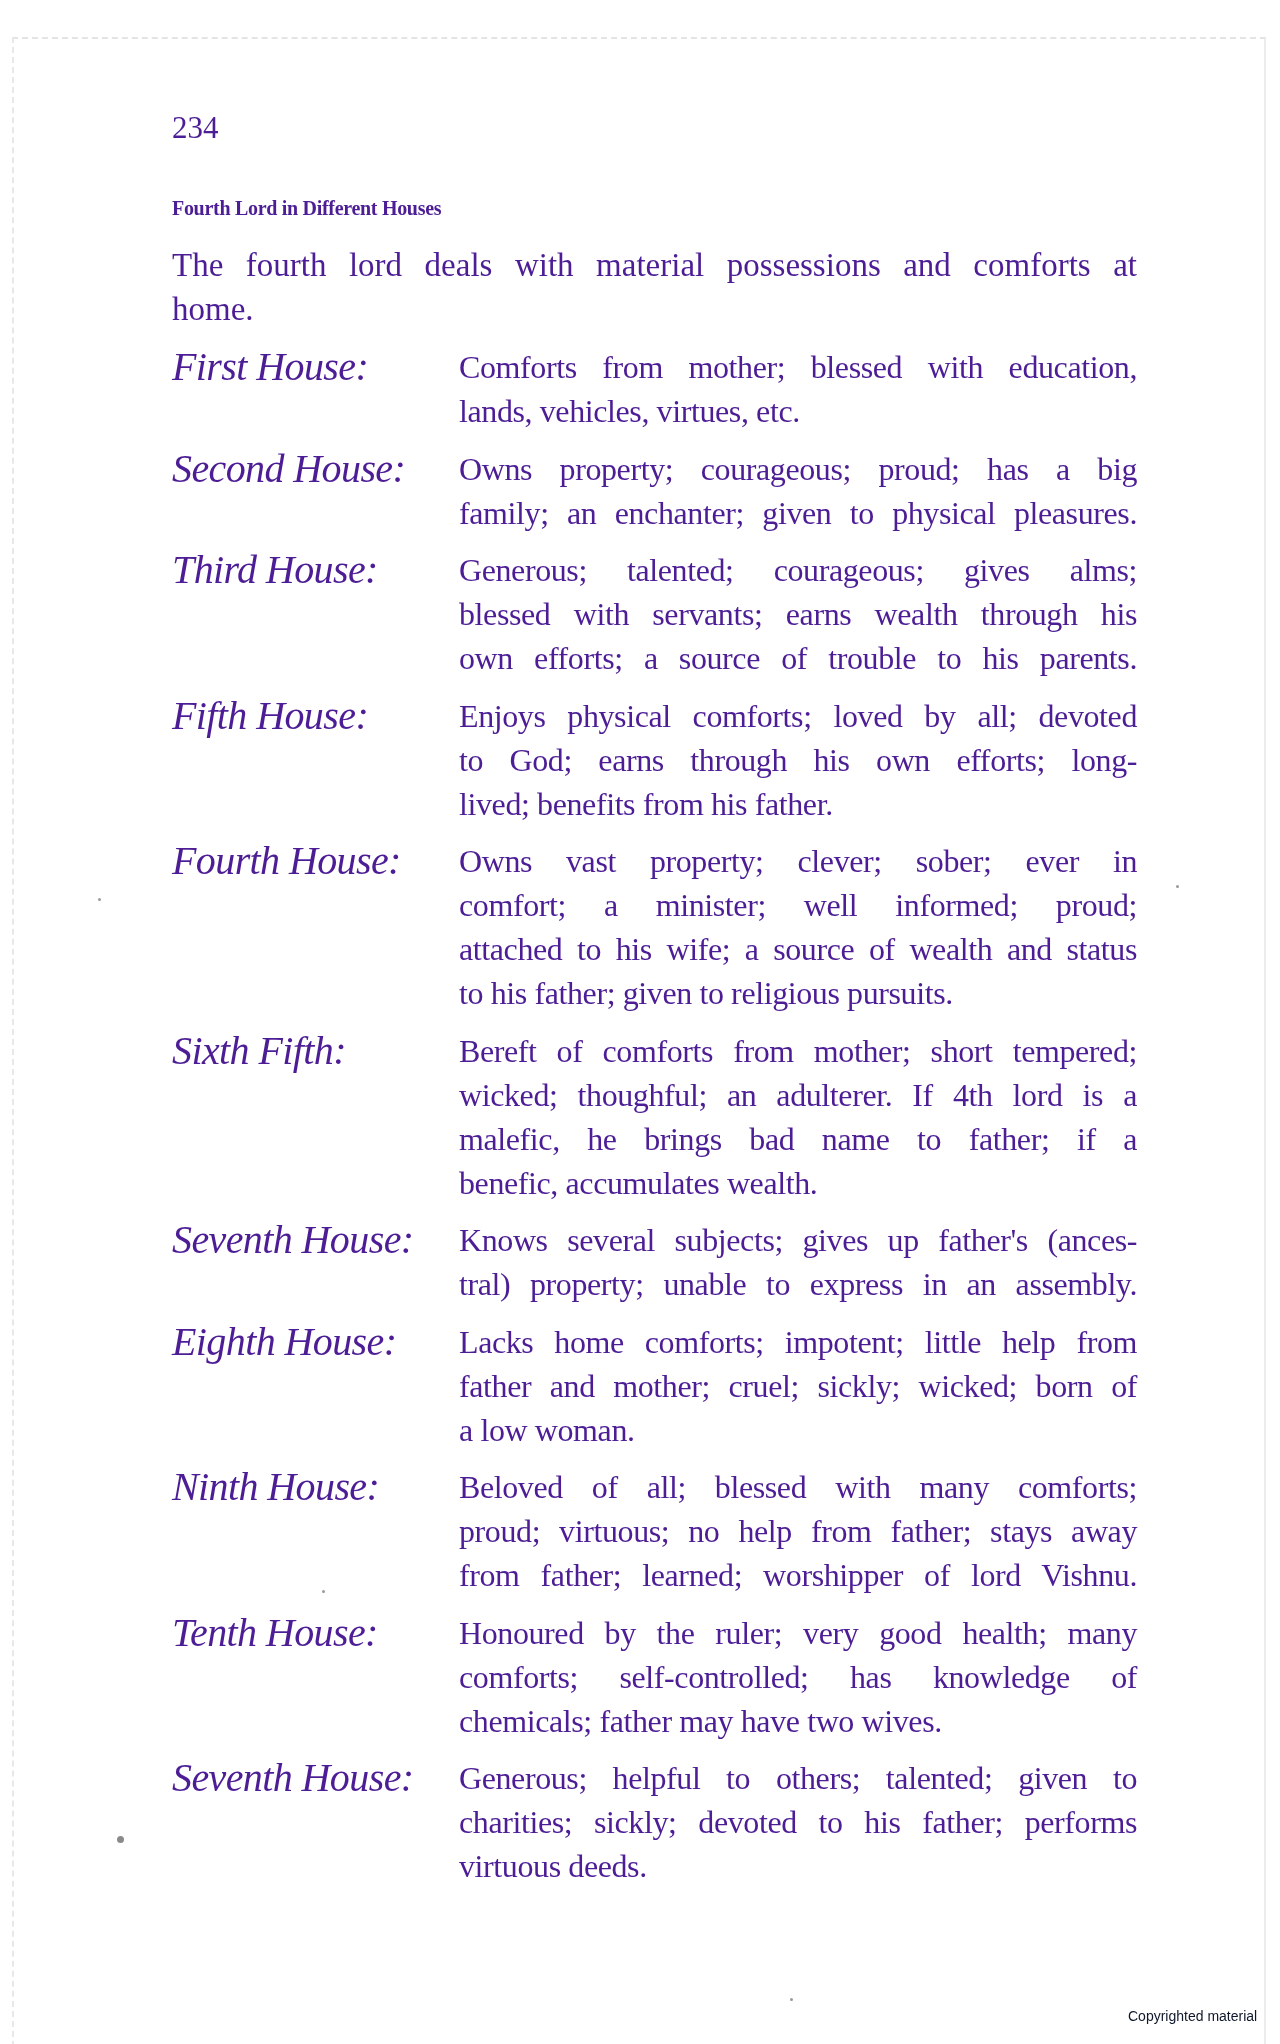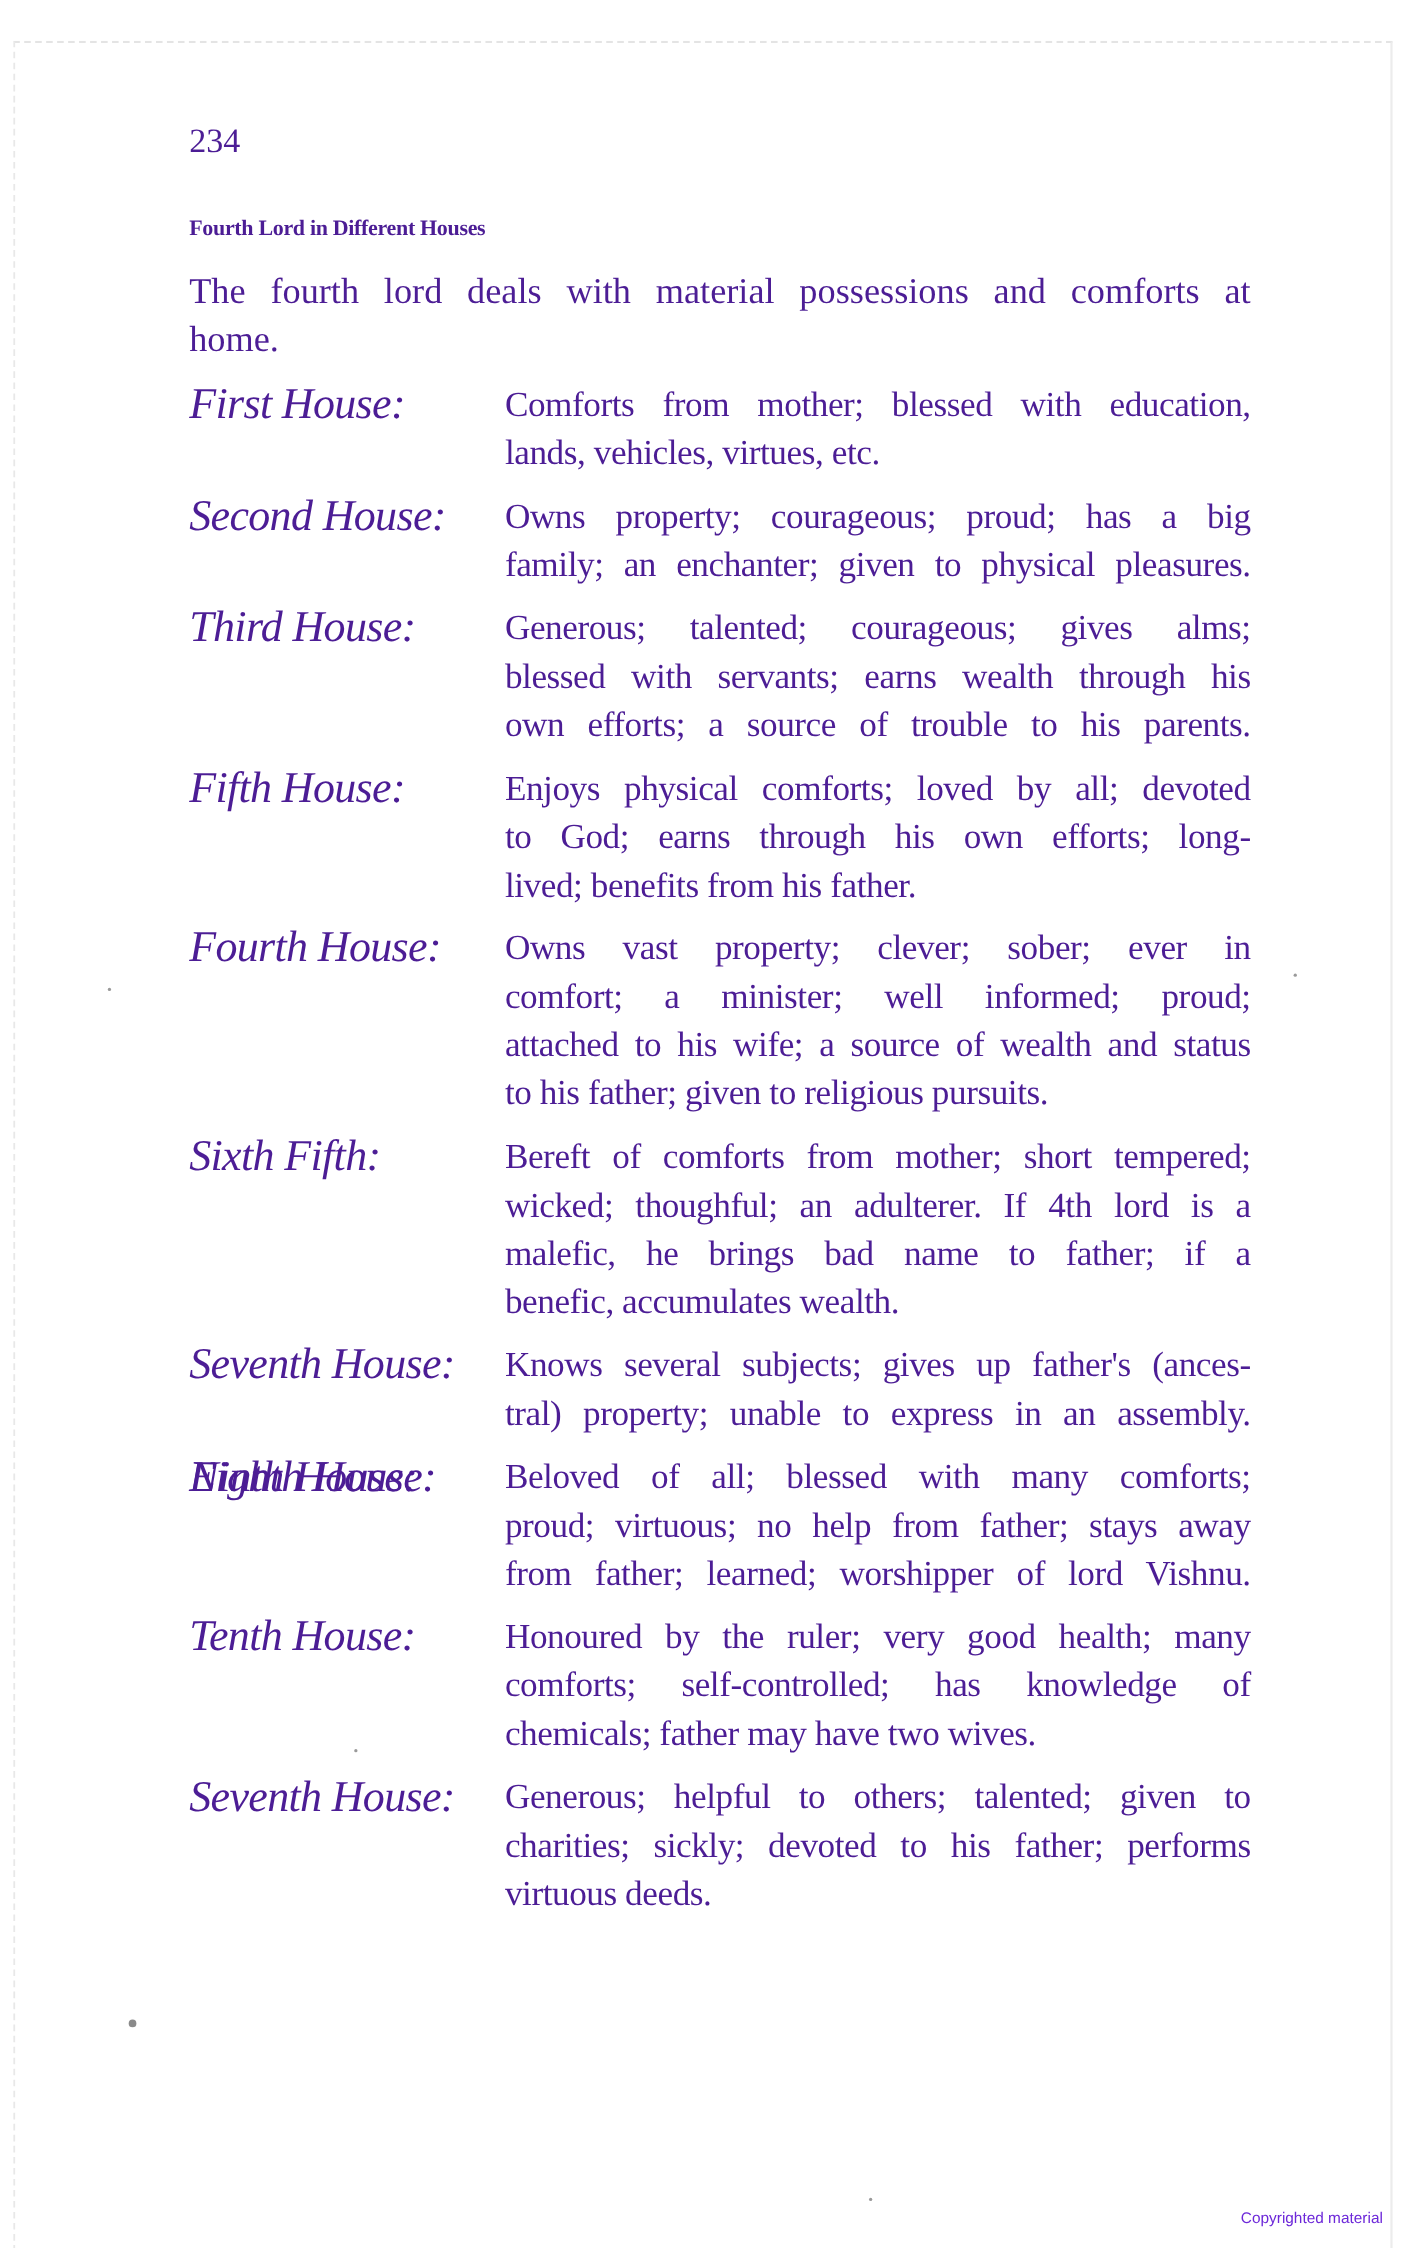--- a/index.html
+++ b/index.html
@@ -14,21 +14,21 @@
   .heading { position: absolute; left: 172px; top: 188px; font-size: 20px; font-weight: bold; line-height: 40px; letter-spacing: -0.3px; }
   .intro { position: absolute; left: 172px; top: 243px; width: 965px; font-size: 33px; line-height: 44px; }
   .line { display: block; height: 44px; white-space: nowrap; }
   .just { text-align: justify; text-align-last: justify; }
   .entries { position: absolute; left: 172px; top: 345px; width: 965px; }
   .entry { position: relative; margin-bottom: 13.5px; }
   .label { position: absolute; left: 0; top: 0; font-style: italic; font-size: 40px; line-height: 44px; white-space: nowrap; letter-spacing: -0.6px; }
   .body-text { margin-left: 243px; width: 722px; font-size: 32px; line-height: 44px; letter-spacing: -0.4px; }
   .body-text .line { white-space: nowrap; margin-left: 44px; }
   .body-text .just { text-align: justify; text-align-last: justify; }
-  .watermark { position: absolute; left: 1128px; top: 2008px; font-family: "Liberation Sans", "DejaVu Sans", sans-serif; font-size: 14px; color: #6d28d9; }
+  .watermark { position: absolute; left: 1128px; top: 2008px; font-family: "Liberation Sans", "DejaVu Sans", sans-serif; font-size: 14px; color: #0f172a; }
   .speck { position: absolute; width: 3px; height: 3px; border-radius: 50%; background: #9a9a9a; }
   .speck.big { width: 7px; height: 7px; background: #8a8a8a; }
 </style>
 </head>
 <body>
 
 <div class="page"></div>
 
 <div class="page-number serif">234</div>
 
@@ -98,20 +98,25 @@
   <div class="entry">
     <div class="label">Seventh House:</div>
     <div class="body-text">
       <span class="line just">Knows several subjects; gives up father's (ances-</span>
       <span class="line just">tral) property; unable to express in an assembly.</span>
     </div>
   </div>
 
   <div class="entry">
     <div class="label">Eighth House:</div>
+    <div class="body-text">
+      <span class="line just">Lacks home comforts; impotent; little help from</span>
+      <span class="line just">father and mother; cruel; sickly; wicked; born of</span>
+      <span class="line">a low woman.</span>
+    </div>
   </div>
 
   <div class="entry">
     <div class="label">Ninth House:</div>
     <div class="body-text">
       <span class="line just">Beloved of all; blessed with many comforts;</span>
       <span class="line just">proud; virtuous; no help from father; stays away</span>
       <span class="line just">from father; learned; worshipper of lord Vishnu.</span>
     </div>
   </div>

